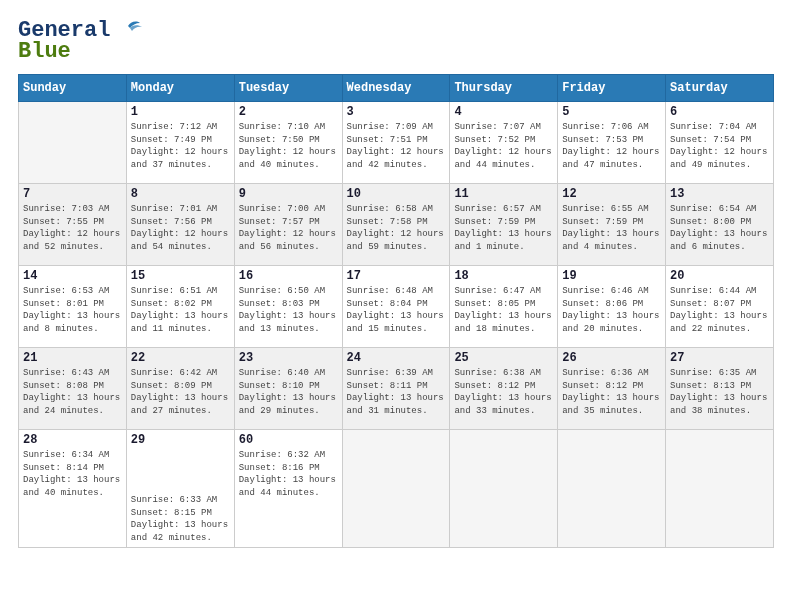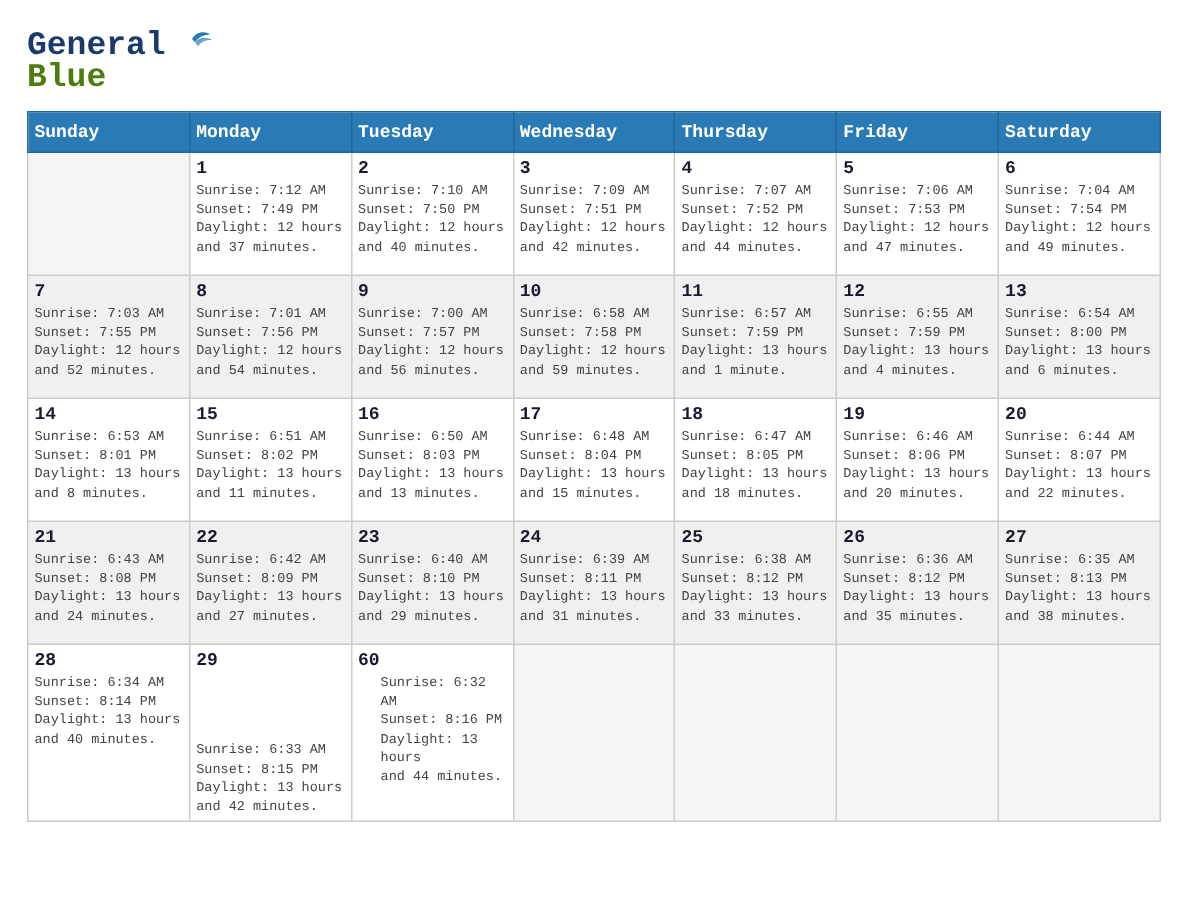--- a/index.html
+++ b/index.html
@@ -338,21 +338,21 @@
             </td>
             <td>
               <span class="day-num">29</span>
               <div class="day-info" style="white-space: pre-line; margin-top: 47px;">Sunrise: 6:33 AM
 Sunset: 8:15 PM
 Daylight: 13 hours
 and 42 minutes.</div>
             </td>
             <td>
               <span class="day-num">60</span>
-              <div class="day-info" style="white-space: pre-line; margin-left: 15px;">Sunrise: 6:32 AM
+              <div class="day-info" style="white-space: pre-line;">Sunrise: 6:32 AM
 Sunset: 8:16 PM
 Daylight: 13 hours
 and 44 minutes.</div>
             </td>
             <td class="empty"></td>
             <td class="empty"></td>
             <td class="empty"></td>
             <td class="empty"></td>
           </tr>
         </tbody>

